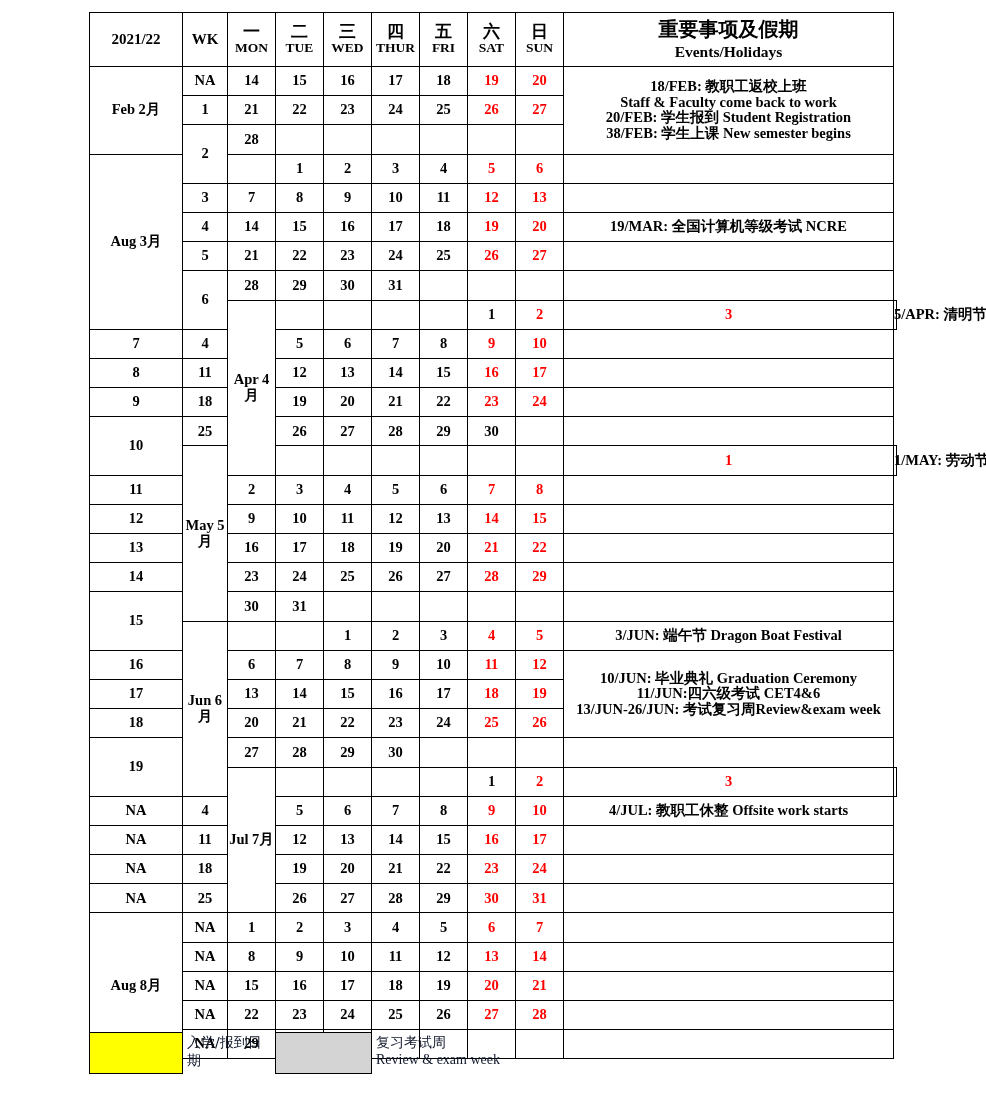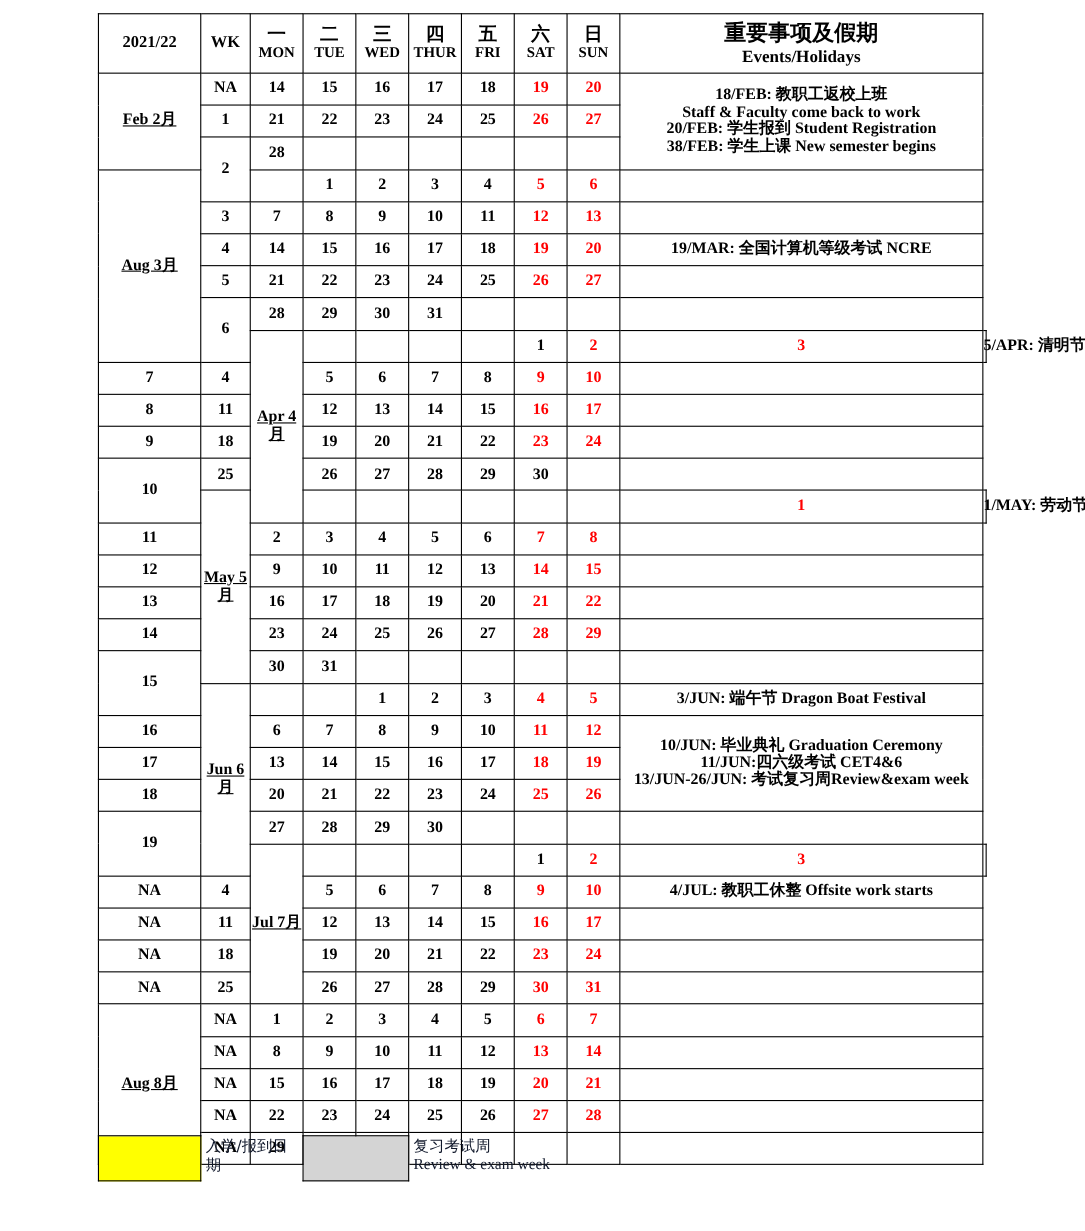--- a/index.html
+++ b/index.html
@@ -72,21 +72,21 @@
     line-height: 1.25;
   }
   th.ev-h .en { display: block; font-size: 15.5px; line-height: 1.25; }
 
   
   td.month {
     font-size: 16px;
     font-weight: bold;
     background: #ffffff;
   }
-  td.month .mlabel { font-family: "Liberation Serif", serif; text-decoration: underline; }
+  td.month .mlabel { font-family: "Liberation Serif", serif; }
 
   
   td.wk {
     background: #e9ebdc;
     font-size: 14.5px;
   }
 
   
   td.day { font-size: 14.5px; }
   td.day.weekend { color: #ff0000; }

